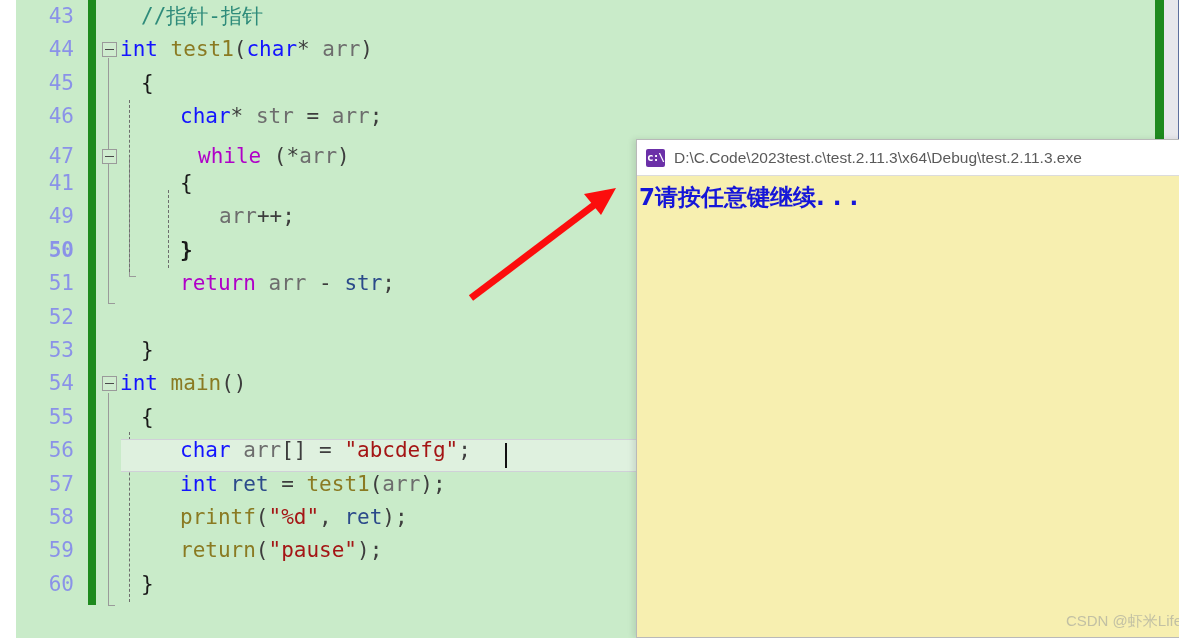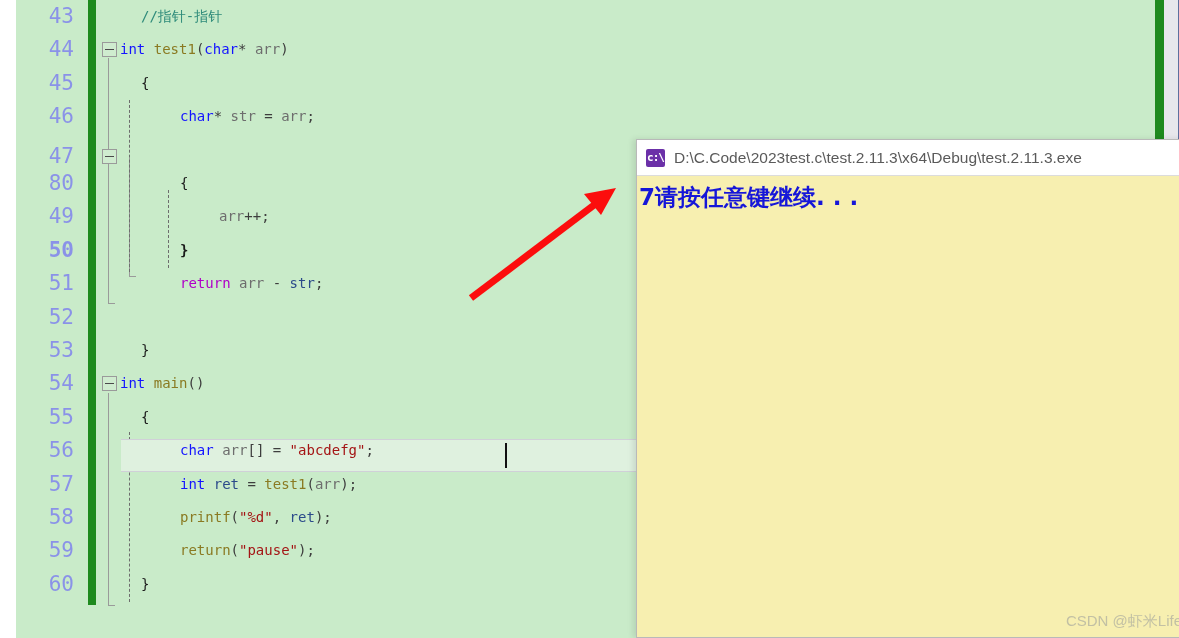--- a/index.html
+++ b/index.html
@@ -86,21 +86,21 @@
     left: 72px; top: 0;
     width: 8px;
     height: 605px;
     background: #1e8a1e;
   }
 
   .code {
     position: absolute;
     left: 86px;
     top: 0;
-    font-size: 14px;
+    font-size: 21px;
     line-height: 33.4px;
     font-family: "DejaVu Sans Mono", monospace;
     color: #3d3d3d;
     white-space: pre;
   }
 
   
   .line-highlight {
     position: absolute;
     left: 105px;
@@ -271,22 +271,22 @@
       <div class="indent-guide" style="left:113px; top:432px; height:170px;"></div>
       <div class="indent-guide" style="left:152px; top:190px; height:78px;"></div>
 
       <div class="line-highlight" style="top:439px;"></div>
 
       <div id="lines">
           <div class="line" style="top: 0px;"><div class="ln">43</div><div class="code" style="left: 125px;"><span class="t-com">//指针-指针</span></div></div>
           <div class="line" style="top: 33.4px;"><div class="ln">44</div><div class="fold-box" style="left: 86px; top: 9px;"></div><div class="code" style="left: 104px;"><span class="t-kw">int</span><span class="t-pun"> </span><span class="t-fn">test1</span><span class="t-pun">(</span><span class="t-kw">char</span><span class="t-pun">* </span><span class="t-id">arr</span><span class="t-pun">)</span></div></div>
           <div class="line" style="top: 66.8px;"><div class="ln">45</div><div class="code" style="left: 125px;"><span class="t-brace">{</span></div></div>
           <div class="line" style="top: 100.2px;"><div class="ln">46</div><div class="code" style="left: 164px;"><span class="t-kw">char</span><span class="t-pun">* </span><span class="t-id">str</span><span class="t-pun"> = </span><span class="t-id">arr</span><span class="t-pun">;</span></div></div>
-          <div class="line" style="top: 140px;"><div class="ln">47</div><div class="fold-box" style="left: 86px; top: 9px;"></div></div>
-          <div class="line" style="top: 167px;"><div class="ln">80</div><div class="code" style="left: 164px;"><span class="t-brace">{</span></div></div>
+          <div class="line" style="top: 140px;"><div class="ln">47</div><div class="fold-box" style="left: 86px; top: 9px;"></div><div class="code" style="left: 182px;"><span class="t-ctrl">while</span><span class="t-pun"> (*</span><span class="t-id">arr</span><span class="t-pun">)</span></div></div>
+          <div class="line" style="top: 167px;"><div class="ln">41</div><div class="code" style="left: 164px;"><span class="t-brace">{</span></div></div>
           <div class="line" style="top: 200.4px;"><div class="ln">49</div><div class="code" style="left: 203px;"><span class="t-id">arr</span><span class="t-pun">++;</span></div></div>
           <div class="line" style="top: 233.8px; font-weight: bold;"><div class="ln">50</div><div class="code" style="left: 164px;"><span class="t-brace">}</span></div></div>
           <div class="line" style="top: 267.2px;"><div class="ln">51</div><div class="code" style="left: 164px;"><span class="t-ctrl">return</span><span class="t-pun"> </span><span class="t-id">arr</span><span class="t-pun"> - </span><span class="t-var">str</span><span class="t-pun">;</span></div></div>
           <div class="line" style="top: 300.6px;"><div class="ln">52</div><div class="code" style="left: 164px;"></div></div>
           <div class="line" style="top: 334px;"><div class="ln">53</div><div class="code" style="left: 125px;"><span class="t-brace">}</span></div></div>
           <div class="line" style="top: 367.4px;"><div class="ln">54</div><div class="fold-box" style="left: 86px; top: 9px;"></div><div class="code" style="left: 104px;"><span class="t-kw">int</span><span class="t-pun"> </span><span class="t-fn">main</span><span class="t-pun">()</span></div></div>
           <div class="line" style="top: 400.8px;"><div class="ln">55</div><div class="code" style="left: 125px;"><span class="t-brace">{</span></div></div>
           <div class="line" style="top: 434.2px;"><div class="ln">56</div><div class="code" style="left: 164px;"><span class="t-kw">char</span><span class="t-pun"> </span><span class="t-id">arr</span><span class="t-pun">[] = </span><span class="t-str">"abcdefg"</span><span class="t-pun">;</span></div></div>
           <div class="line" style="top: 467.6px;"><div class="ln">57</div><div class="code" style="left: 164px;"><span class="t-kw">int</span><span class="t-pun"> </span><span class="t-var">ret</span><span class="t-pun"> = </span><span class="t-fn">test1</span><span class="t-pun">(</span><span class="t-id">arr</span><span class="t-pun">);</span></div></div>
           <div class="line" style="top: 501px;"><div class="ln">58</div><div class="code" style="left: 164px;"><span class="t-fn">printf</span><span class="t-pun">(</span><span class="t-str">"%d"</span><span class="t-pun">, </span><span class="t-var">ret</span><span class="t-pun">);</span></div></div>

